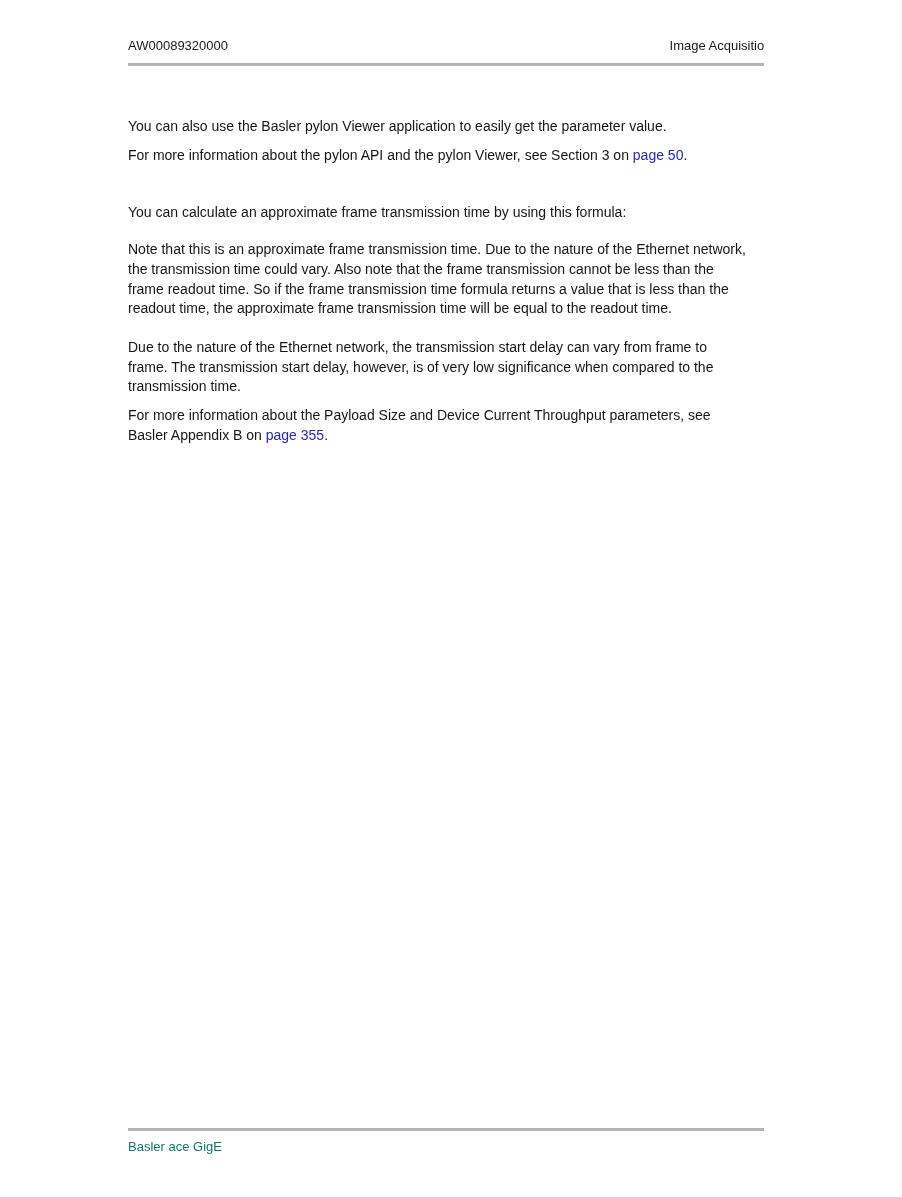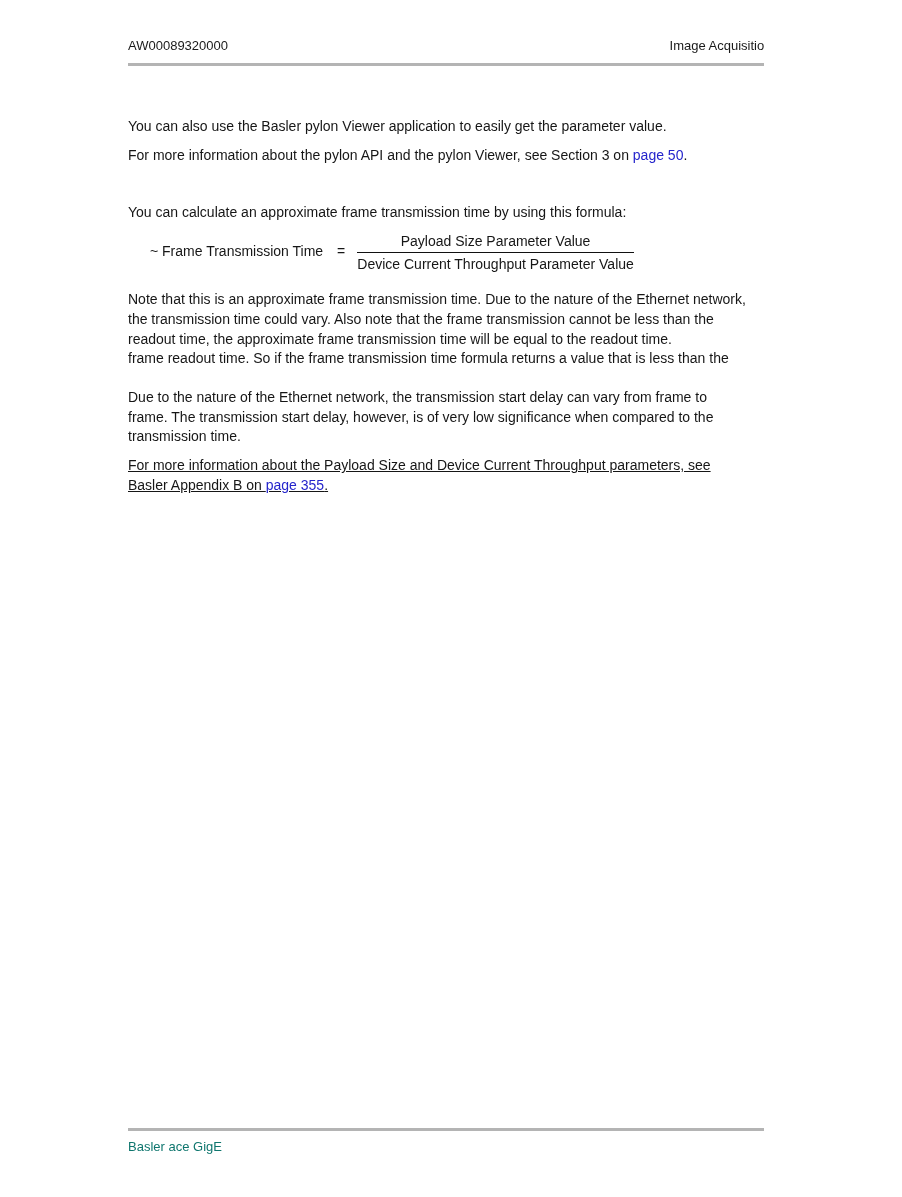--- a/index.html
+++ b/index.html
@@ -46,21 +46,21 @@
     line-height: 19.7px;
   }
   .para .line {
     white-space: pre;
   }
   .para[data-para="0"] { margin-top: 117px; }
   .para[data-para="1"] { margin-top: 9px; }
   .para[data-para="2"] { margin-top: 38px; }
   .para[data-para="3"] { margin-top: 17px; }
   .para[data-para="4"] { margin-top: 19px; }
-  .para[data-para="5"] { margin-top: 9px; text-decoration: underline; }
+  .para[data-para="5"] { margin-top: 9px; }
   .link {
     color: #2424cc;
   }
   
   .formula {
     margin-top: 8px;
     margin-left: 22px;
     display: flex;
     align-items: center;
   }
@@ -119,34 +119,26 @@
     <div class="para" data-para="0">
         <div class="line"><span>You can also use the Basler pylon Viewer application to easily get the parameter value.</span></div>
       </div>
     <div class="para" data-para="1">
         <div class="line"><span>For more information about the pylon API and the pylon Viewer, see Section 3 on </span><span class="link">page 50</span><span>.</span></div>
       </div>
     <div class="para" data-para="2">
         <div class="line"><span>You can calculate an approximate frame transmission time by using this formula:</span></div>
       </div>
 
-    <div class="formula">
-      <span class="f-label">~ Frame Transmission Time</span>
-      <span class="f-eq">=</span>
-      <span class="frac">
-        <span class="num">Payload Size Parameter Value</span>
-        <span class="den">Device Current Throughput Parameter Value</span>
-      </span>
-    </div>
 
     <div class="para" data-para="3">
         <div class="line"><span>Note that this is an approximate frame transmission time. Due to the nature of the Ethernet network,</span></div>
         <div class="line"><span>the transmission time could vary. Also note that the frame transmission cannot be less than the</span></div>
+        <div class="line"><span>frame readout time. So if the frame transmission time formula returns a value that is less than the</span></div>
         <div class="line"><span>readout time, the approximate frame transmission time will be equal to the readout time.</span></div>
-        <div class="line"><span>frame readout time. So if the frame transmission time formula returns a value that is less than the</span></div>
       </div>
     <div class="para" data-para="4">
         <div class="line"><span>Due to the nature of the Ethernet network, the transmission start delay can vary from frame to</span></div>
         <div class="line"><span>frame. The transmission start delay, however, is of very low significance when compared to the</span></div>
         <div class="line"><span>transmission time.</span></div>
       </div>
     <div class="para" data-para="5">
         <div class="line"><span>For more information about the Payload Size and Device Current Throughput parameters, see</span></div>
         <div class="line"><span>Basler Appendix B on </span><span class="link">page 355</span><span>.</span></div>
       </div>

